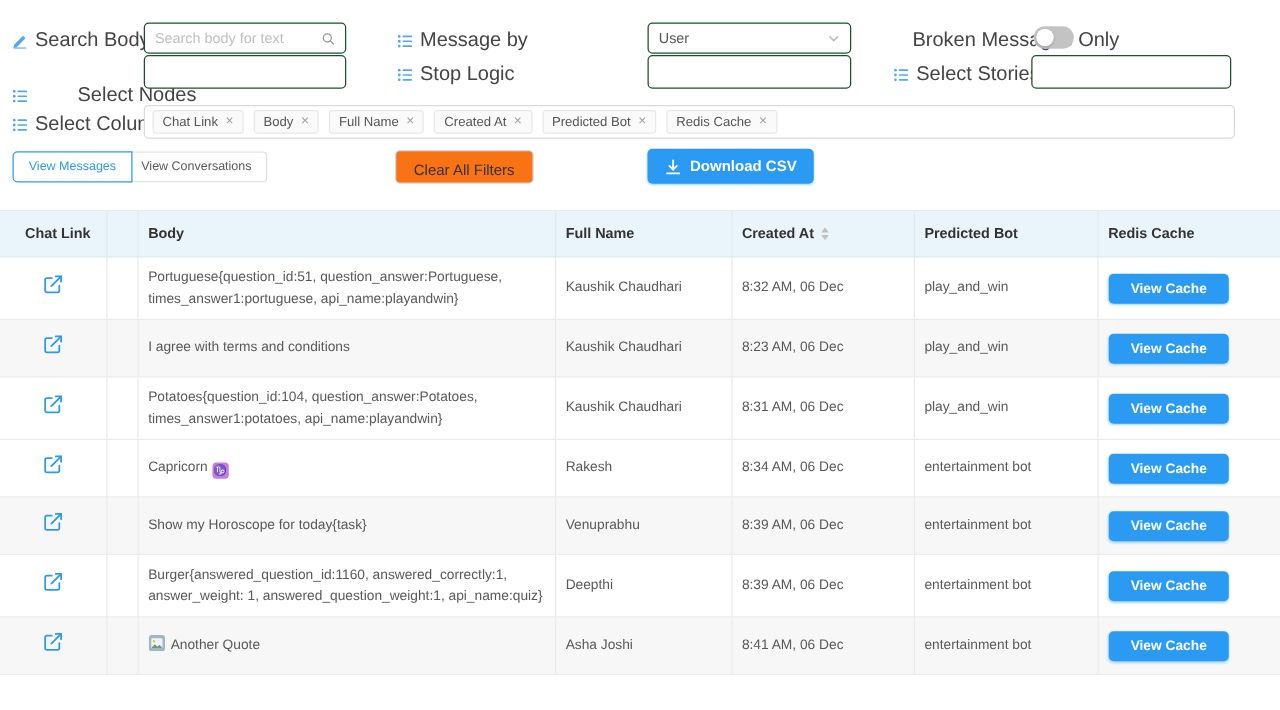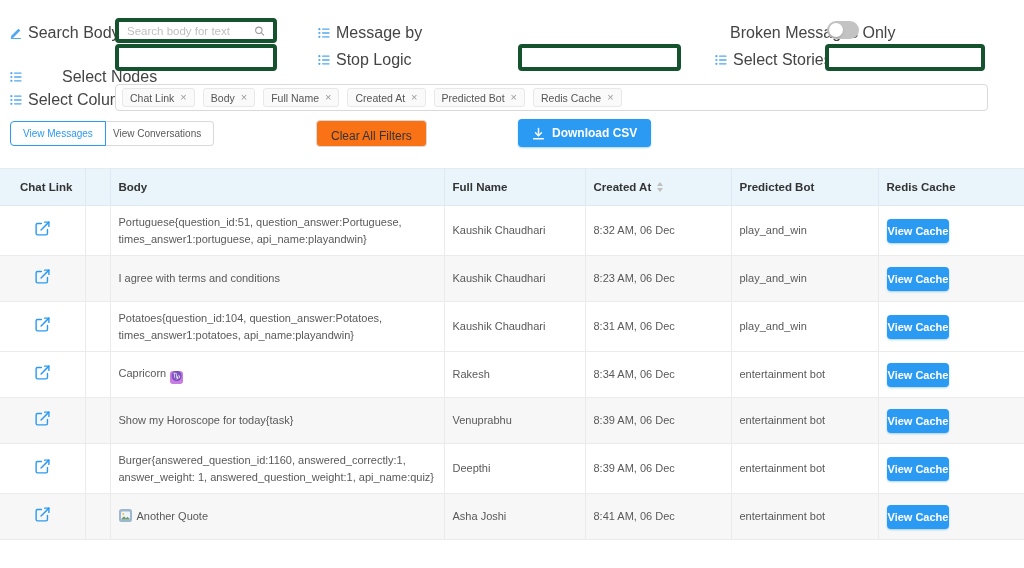--- a/index.html
+++ b/index.html
@@ -5,21 +5,21 @@
   * { box-sizing: border-box; margin: 0; padding: 0; }
   html, body { width: 1024px; height: 568px; overflow: hidden; background: #fff;
     font-family: "Liberation Sans", sans-serif; color: #333; }
   .stage { position: relative; width: 1024px; height: 568px; }
 
   
   .filters { position: absolute; top: 0; left: 0; width: 1024px; height: 115px; }
   .flabel { position: absolute; display: inline-flex; align-items: center; gap: 6px;
     font-size: 16px; color: #444; white-space: nowrap; }
   .flabel svg { flex: 0 0 auto; }
-  .finput { position: absolute; border: 4px solid #14532d; border-radius: 4px;
+  .finput { position: absolute; border: 1px solid #14532d; border-radius: 4px;
     background: #fff; font-size: 11.5px; color: #555; padding: 0 8px;
     display: flex; align-items: center; }
   .finput input { border: none; outline: none; width: 100%; font-size: 11.5px;
     color: #555; font-family: "Liberation Sans", sans-serif; background: transparent; }
   .finput input::placeholder { color: #bfbfbf; }
   .select-box { justify-content: space-between; cursor: pointer; }
 
   .toggle { position: absolute; width: 32px; height: 18px; border-radius: 9px;
     background: #c3c3c3; cursor: pointer; }
   .toggle .knob { position: absolute; top: 2px; left: 2px; width: 14px; height: 14px;
@@ -68,21 +68,21 @@
   tbody tr.stripe { background: #f7f7f7; }
   td.c-link { text-align: center; }
   td.c-link .linkbtn { display: inline-block; cursor: pointer; line-height: 0; }
   .th-sort { display: inline-flex; align-items: center; gap: 6px; }
   .sort { display: inline-flex; flex-direction: column; gap: 2px; cursor: pointer; }
   .caret { width: 0; height: 0; border-left: 3.5px solid transparent;
     border-right: 3.5px solid transparent; display: block; }
   .caret.up { border-bottom: 4px solid #bfbfbf; }
   .caret.down { border-top: 4px solid #bfbfbf; }
   .btn-cache { display: inline-block; background: #2b9af3; color: #fff; border: none;
-    border-radius: 4px; font-size: 11px; font-weight: bold; height: 24px; padding: 0 1px;
+    border-radius: 4px; font-size: 11px; font-weight: bold; height: 24px; padding: 0 18px;
     cursor: pointer; font-family: "Liberation Sans", sans-serif;
     box-shadow: 0 1px 2px rgba(43,154,243,.4); }
   .badge-capricorn { display: inline-flex; align-items: center; justify-content: center;
     width: 13px; height: 13px; border-radius: 3px; background: #c87be0; color: #fff;
     font-size: 9px; margin-left: 4px; vertical-align: -2px; }
   .badge-picture { display: inline-block; margin-right: 5px; vertical-align: -2px;
     line-height: 0; }
 </style>
 </head>
 <body>
@@ -109,20 +109,26 @@
     <span class="flabel" style="left:318px; top:24px;">
       <svg width="12" height="12" viewBox="0 0 14 14" fill="#52a8f0">
           <circle cx="1.6" cy="2.5" r="1.3"></circle>
           <rect x="4.6" y="1.7" width="9" height="1.6" rx=".8"></rect>
           <circle cx="1.6" cy="7" r="1.3"></circle>
           <rect x="4.6" y="6.2" width="9" height="1.6" rx=".8"></rect>
           <circle cx="1.6" cy="11.5" r="1.3"></circle>
           <rect x="4.6" y="10.7" width="9" height="1.6" rx=".8"></rect>
         </svg>
       <span>Message by</span>
+    </span>
+    <span class="finput select-box" style="left:518px; top:18px; width:163px; height:25px;">
+      <span>User</span>
+      <svg width="10" height="10" viewBox="0 0 10 10" fill="none" stroke="#bfbfbf" stroke-width="1.4" stroke-linecap="round">
+          <path d="M2 3.5 5 6.5 8 3.5"></path>
+        </svg>
     </span>
 
     <span class="flabel" style="left:730px; top:24px;">
       <span>Broken Messages Only</span>
     </span>
     <span class="toggle" style="left:827px; top:21px;">
         <span class="knob"></span>
       </span>
 
     <span class="flabel" style="left:10px; top:68px;gap:40px;">

